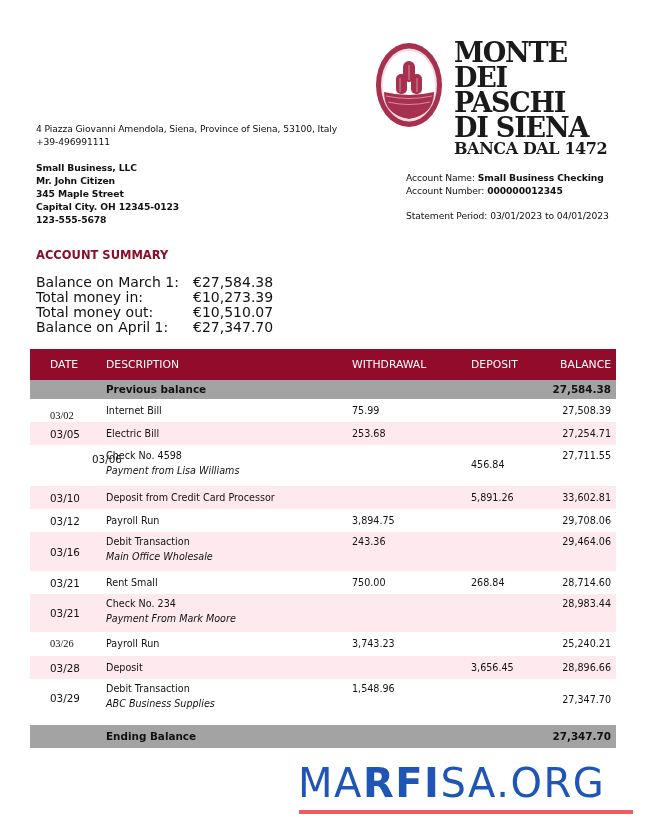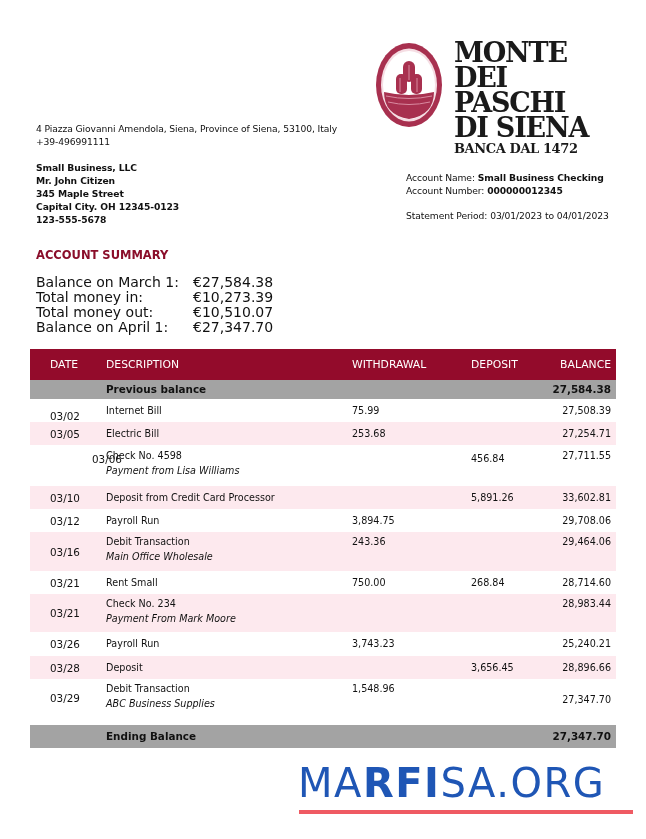--- a/index.html
+++ b/index.html
@@ -10,21 +10,21 @@
   .bold { font-weight:bold; }
 
   
   .logo { left:374px; top:40px; width:250px; height:92px; }
   .emblem { position:absolute; left:0; top:0; width:70px; height:90px; }
   .logo-text { position:absolute; left:80px; top:0; font-family:"DejaVu Serif", serif;
                font-weight:bold; color:#1a1a1a; letter-spacing:-1.2px; }
   .logo-text .l1 { font-size:27px; line-height:25px; }
   .logo-text .l2 { font-size:27px; line-height:25px; }
   .logo-text .l3 { font-size:27px; line-height:25px; }
-  .logo-text .l4 { font-size:13px; line-height:18px; letter-spacing:-0.4px; }
+  .logo-text .l4 { font-size:16px; line-height:18px; letter-spacing:-0.4px; }
 
   .summary-title { left:36px; top:248px; color:#8a0e2a; font-weight:bold; font-size:11.5px;
                    letter-spacing:0; }
   .sum-row { position:absolute; left:36px; font-size:14px; width:220px; height:15px; }
   .sum-row .lab { position:absolute; left:0; }
   .sum-row .val { position:absolute; left:157px; }
 
   
   .table { position:absolute; left:30px; top:349px; width:586px; font-size:9.6px; }
   .thead { height:31px; background:#930b2b; color:#fff; position:relative; font-size:10.8px; }
@@ -123,21 +123,21 @@
     <span style="left:441px;">DEPOSIT</span>
     <span style="right:5px;">BALANCE</span>
   </div>
 
   <div class="row total" style="height:19px;">
     <span class="cell c-desc" style="top:3px;">Previous balance</span>
     <span class="cell c-bal" style="top:3px;">27,584.38</span>
   </div>
 
   <div class="row white" style="height:23px;">
-    <span class="cell c-date" style="top:11px;">03/02</span>
+    <span class="cell c-date" style="top:11px;font-family:Liberation Serif, serif;">03/02</span>
     <span class="cell c-desc" style="top:6px;">Internet Bill</span>
     <span class="cell c-wd" style="top:6px;">75.99</span>
     <span class="cell c-dep" style="top:6px;"></span>
     <span class="cell c-bal" style="top:6px;">27,508.39</span>
   </div>
 
   <div class="row pink" style="height:23px;">
     <span class="cell c-date" style="top:6px;">03/05</span>
     <span class="cell c-desc" style="top:6px;">Electric Bill</span>
     <span class="cell c-wd" style="top:6px;">253.68</span>
@@ -145,21 +145,21 @@
     <span class="cell c-bal" style="top:6px;">27,254.71</span>
   </div>
 
   <div class="row white" style="height:41px;">
     <span class="cell c-date" style="top:8px;margin-left:42px;">03/06</span>
     <span class="cell c-desc" style="top:5px;">
       <span>Check No. 4598</span>
       <span class="sub">Payment from Lisa Williams</span>
     </span>
     <span class="cell c-wd" style="top:5px;"></span>
-    <span class="cell c-dep" style="top:8px;">456.84</span>
+    <span class="cell c-dep" style="top:14px;">456.84</span>
     <span class="cell c-bal" style="top:5px;">27,711.55</span>
   </div>
 
   <div class="row pink" style="height:23px;">
     <span class="cell c-date" style="top:6px;">03/10</span>
     <span class="cell c-desc" style="top:6px;">Deposit from Credit Card Processor</span>
     <span class="cell c-wd" style="top:6px;"></span>
     <span class="cell c-dep" style="top:6px;">5,891.26</span>
     <span class="cell c-bal" style="top:6px;">33,602.81</span>
   </div>
@@ -196,21 +196,21 @@
     <span class="cell c-desc" style="top:4px;">
       <span>Check No. 234</span>
       <span class="sub">Payment From Mark Moore</span>
     </span>
     <span class="cell c-wd" style="top:4px;"></span>
     <span class="cell c-dep" style="top:4px;"></span>
     <span class="cell c-bal" style="top:4px;">28,983.44</span>
   </div>
 
   <div class="row white" style="height:24px;">
-    <span class="cell c-date" style="top:6px;">03/26</span>
+    <span class="cell c-date" style="top:6px;font-family:Liberation Serif, serif;">03/26</span>
     <span class="cell c-desc" style="top:6px;">Payroll Run</span>
     <span class="cell c-wd" style="top:6px;">3,743.23</span>
     <span class="cell c-dep" style="top:6px;"></span>
     <span class="cell c-bal" style="top:6px;">25,240.21</span>
   </div>
 
   <div class="row pink" style="height:23px;">
     <span class="cell c-date" style="top:6px;">03/28</span>
     <span class="cell c-desc" style="top:6px;">Deposit</span>
     <span class="cell c-wd" style="top:6px;"></span>

